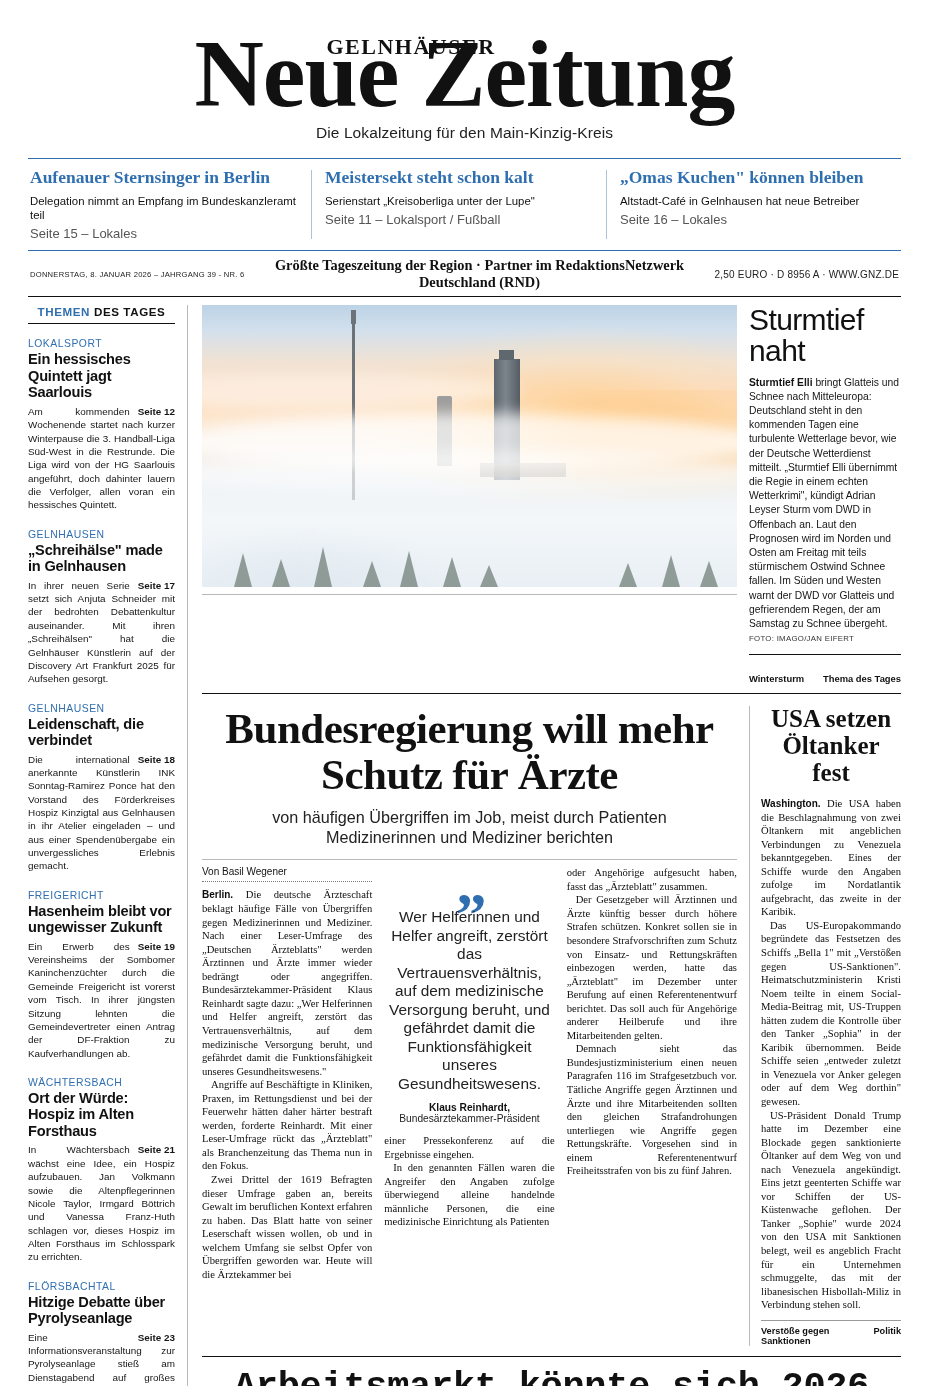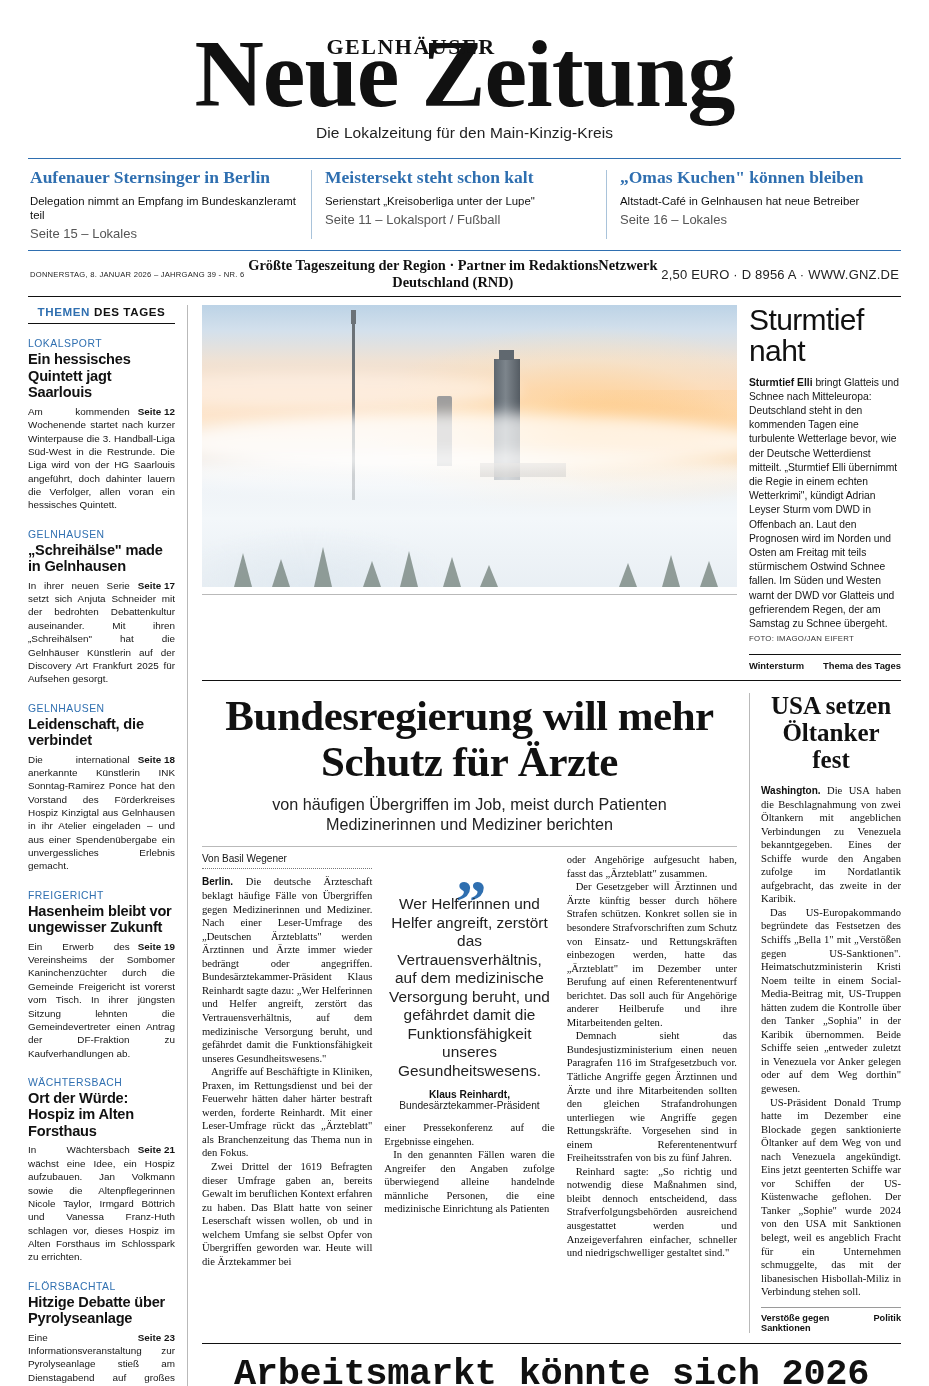--- a/index.html
+++ b/index.html
@@ -66,21 +66,21 @@
   .dateline-rule { border-top:1.2px solid #2f6fb0; }
   .dateline {
     display:flex; align-items:center; justify-content:space-between;
     padding:6px 2px 5px;
   }
   .dateline-left { font-size:7.6px; letter-spacing:.25px; color:#222; white-space:nowrap;}
   .dateline-center {
     font-family:"Liberation Serif", serif; font-weight:700;
     font-size:14.4px; color:#111; flex:1; text-align:center;
   }
-  .dateline-right { font-size:13px; letter-spacing:.2px; color:#222; white-space:nowrap;}
+  .dateline-right { font-size:10px; letter-spacing:.2px; color:#222; white-space:nowrap;}
   .rule-black { border-top:1.6px solid #111; }
 
   
   .content { display:flex; margin-top:8px; height:1090px; }
   .col-left { width:160px; flex:0 0 160px; padding-right:12px; border-right:1px solid #b9b9b9; }
   .col-main { flex:1 1 auto; padding-left:14px; }
 
   
   .themen-head {
     font-size:11.6px; font-weight:700; letter-spacing:.6px;
@@ -160,21 +160,21 @@
 
   .weather-col { width:152px; flex:0 0 152px; }
   .weather-title {
     font-size:30px; font-weight:400; line-height:1.02;
     letter-spacing:-.6px; margin:0 0 9px;
   }
   .weather-text { font-size:10.3px; line-height:1.38; color:#141414; }
   .weather-text b { font-weight:700; }
   .weather-credit { font-size:7.8px; letter-spacing:.3px; color:#333; }
   .weather-foot {
-    margin-top:9px; border-top:1.6px solid #111; padding-top:5px;
+    margin-top:9px; border-top:1.6px solid #111; padding-top:18px;
     display:flex; justify-content:space-between; font-size:9.4px; font-weight:700;
   }
 
   
   .lead-rule { border-top:1.6px solid #111; margin-top:9px; }
   .lead-wrap { display:flex; gap:12px; margin-top:12px; }
   .lead-main { flex:1 1 auto; }
   .lead-head {
     font-family:"Liberation Serif", serif; font-weight:700;
     font-size:43px; line-height:1.05; text-align:center;
@@ -385,21 +385,20 @@
                 <p class="first">einer Pressekonferenz auf die Ergebnisse eingehen.</p>
                 <p>In den genannten Fällen waren die Angreifer den Angaben zufolge überwiegend alleine handelnde männliche Personen, die eine medizinische Einrichtung als Patienten</p>
               </div>
             </div>
 
             <div class="lead-col">
               <div class="bodytext">
                 <p class="first">oder Angehörige aufgesucht haben, fasst das „Ärzteblatt" zusammen.</p>
                 <p>Der Gesetzgeber will Ärztinnen und Ärzte künftig besser durch höhere Strafen schützen. Konkret sollen sie in besondere Strafvorschriften zum Schutz von Einsatz- und Rettungskräften einbezogen werden, hatte das „Ärzteblatt" im Dezember unter Berufung auf einen Referentenentwurf berichtet. Das soll auch für Angehörige anderer Heilberufe und ihre Mitarbeitenden gelten.</p>
                 <p>Demnach sieht das Bundesjustizministerium einen neuen Paragrafen 116 im Strafgesetzbuch vor. Tätliche Angriffe gegen Ärztinnen und Ärzte und ihre Mitarbeitenden sollten den gleichen Strafandrohungen unterliegen wie Angriffe gegen Rettungskräfte. Vorgesehen sind in einem Referentenentwurf Freiheitsstrafen von bis zu fünf Jahren.</p>
-                <p>Reinhard sagte: „So richtig und notwendig diese Maßnahmen sind, bleibt dennoch entscheidend, dass Strafverfolgungsbehörden ausreichend ausgestattet werden und Anzeigeverfahren einfacher, schneller und niedrigschwelliger gestaltet sind."</p>
               </div>
             </div>
           </div>
         </div>
 
         <div class="news-col">
           <h2 class="news-head">USA setzen Öltanker fest</h2>
           <div class="bodytext">
             <p class="first"><b>Washington.</b><span> Die USA haben die Beschlagnahmung von zwei Öltankern mit angeblichen Verbindungen zu Venezuela bekanntgegeben. Eines der Schiffe wurde den Angaben zufolge im Nordatlantik aufgebracht, das zweite in der Karibik.</span></p>
             <p>Das US-Europakommando begründete das Festsetzen des Schiffs „Bella 1" mit „Verstößen gegen US-Sanktionen". Heimatschutzministerin Kristi Noem teilte in einem Social-Media-Beitrag mit, US-Truppen hätten zudem die Kontrolle über den Tanker „Sophia" in der Karibik übernommen. Beide Schiffe seien „entweder zuletzt in Venezuela vor Anker gelegen oder auf dem Weg dorthin" gewesen.</p>

